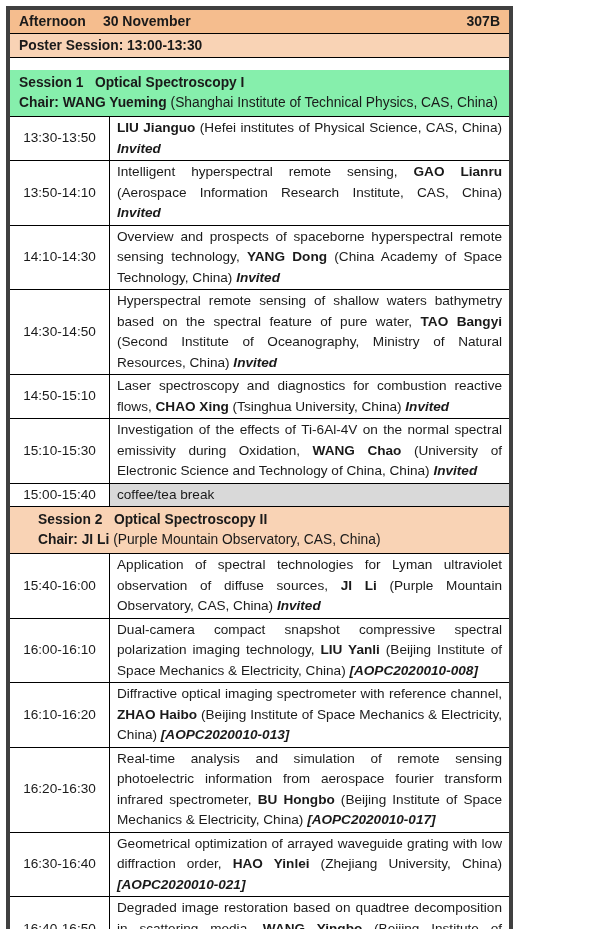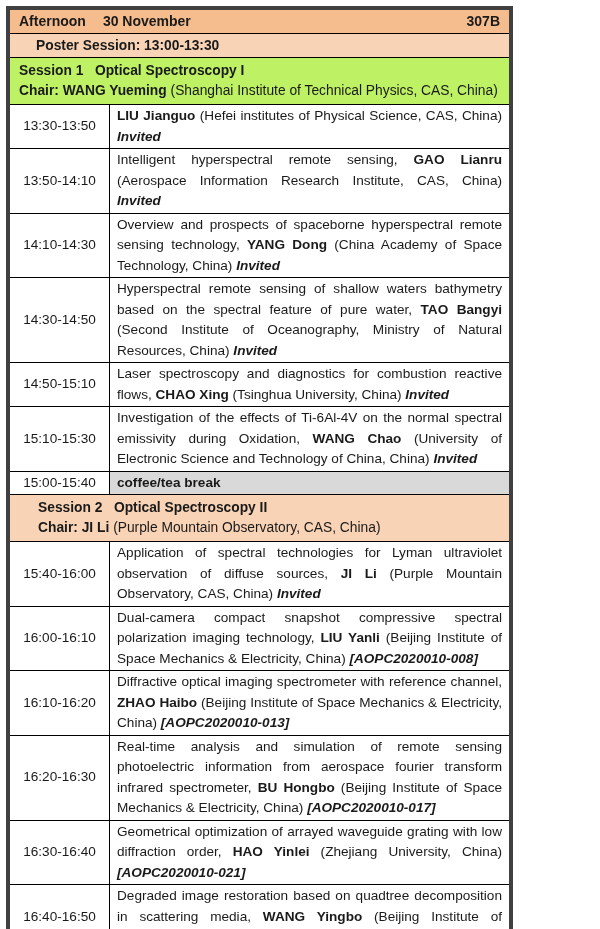--- a/index.html
+++ b/index.html
@@ -3,30 +3,30 @@
 <meta charset="utf-8">
 <style>
   html,body{margin:0;padding:0;background:#ffffff;}
   .page{position:relative;width:600px;height:929px;overflow:hidden;background:#ffffff;
         font-family:"Liberation Sans",sans-serif;color:#1a1a1a;}
   .tbl{position:absolute;left:6px;top:6px;width:507px;border:4px solid #404040;box-sizing:border-box;}
   .row{border-bottom:1px solid #000;box-sizing:border-box;}
   .title-row{display:flex;align-items:center;font-weight:bold;font-size:14px;line-height:19px;padding:2px 9px;}
   .title-row .date{margin-left:17px;text-align:center;}
   .title-row .spacer{flex:1;}
-  .poster-row{font-weight:bold;font-size:13.8px;line-height:19px;padding:2px 26px;}
+  .poster-row{font-weight:bold;font-size:13.8px;line-height:19px;padding:2px 9px;}
   .session-row{padding:2.5px 9px;font-size:13.8px;line-height:20.5px;}
   .session-title{font-weight:bold;}
   .chair-bold{font-weight:bold;}
   .chair-rest{font-weight:normal;}
   .talk-row{display:flex;align-items:stretch;font-size:13.6px;}
   .time-cell{flex:0 0 100px;width:100px;border-right:1px solid #000;display:flex;align-items:center;
              justify-content:center;padding:1px 0;line-height:20.5px;box-sizing:border-box;}
   .desc-cell{flex:1;padding:1px 7px;text-align:justify;line-height:20.5px;min-width:0;}
-  .break-cell{font-weight:bold;text-align:left;}
+  .break-cell{font-weight:normal;text-align:left;}
   .b{font-weight:bold;}
   .bi{font-weight:bold;font-style:italic;}
   .cut-row .time-cell{align-items:flex-start;padding-top:13px;}
   .wm{position:absolute;top:0;right:-4px;font-weight:bold;font-size:17px;letter-spacing:2px;
       white-space:nowrap;pointer-events:none;}
 </style>
 </head>
 <body>
 
 <div class="page">
@@ -37,21 +37,21 @@
       <span class="date">30 November</span>
       <span class="spacer"></span>
       <span>307B</span>
     </div>
 
     <div class="row poster-row" style="background: rgb(249, 211, 181);">
       <span>Poster Session: 13:00-13:30</span>
     </div>
 
     <div>
-        <div class="row session-row" style="background: #bef264;">
+        <div class="row session-row" style="background: #86efac; margin-top: 12px;">
           <div class="session-title">Session 1&nbsp;&nbsp;&nbsp;Optical Spectroscopy I</div>
           <div class="chair-line"><span class="chair-bold">Chair: WANG Yueming</span><span class="chair-rest"> (Shanghai Institute of Technical Physics, CAS, China)</span></div>
         </div>
         <div class="row talk-row">
           <div class="time-cell">13:30-13:50</div>
           <div class="desc-cell"><span class="b">LIU Jianguo</span><span> (Hefei institutes of Physical Science, CAS, China) </span><span class="bi">Invited</span></div>
         </div>
         <div class="row talk-row">
           <div class="time-cell">13:50-14:10</div>
           <div class="desc-cell"><span>Intelligent hyperspectral remote sensing, </span><span class="b">GAO Lianru</span><span> (Aerospace Information Research Institute, CAS, China) </span><span class="bi">Invited</span></div>

